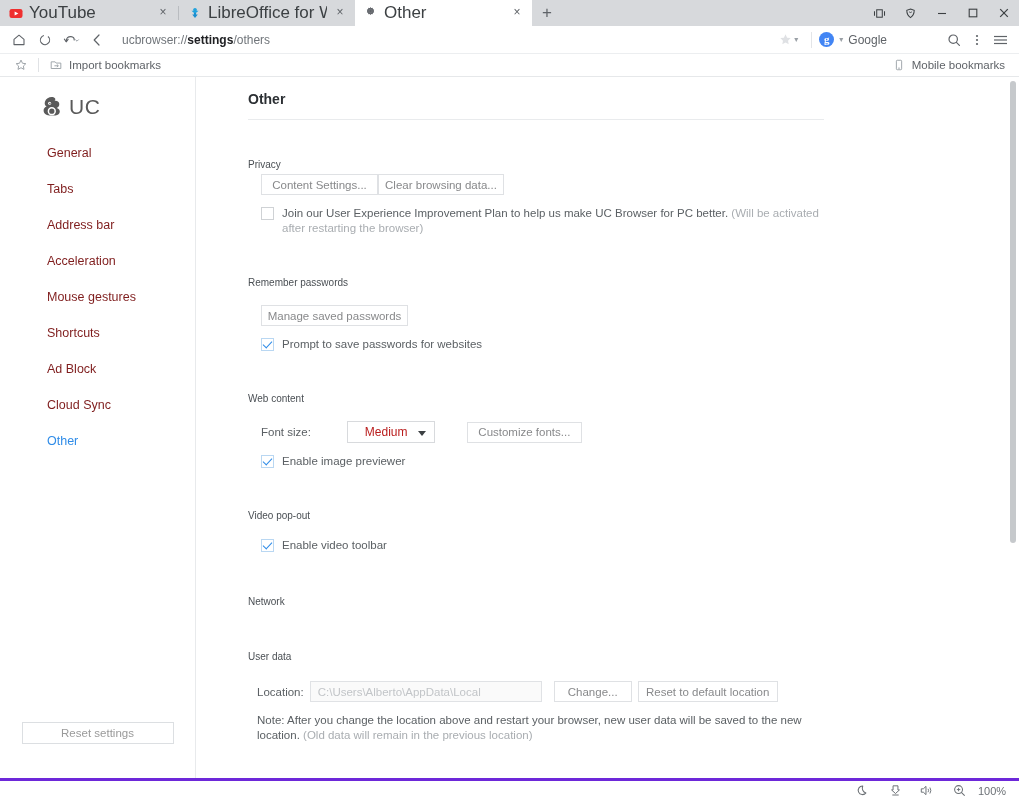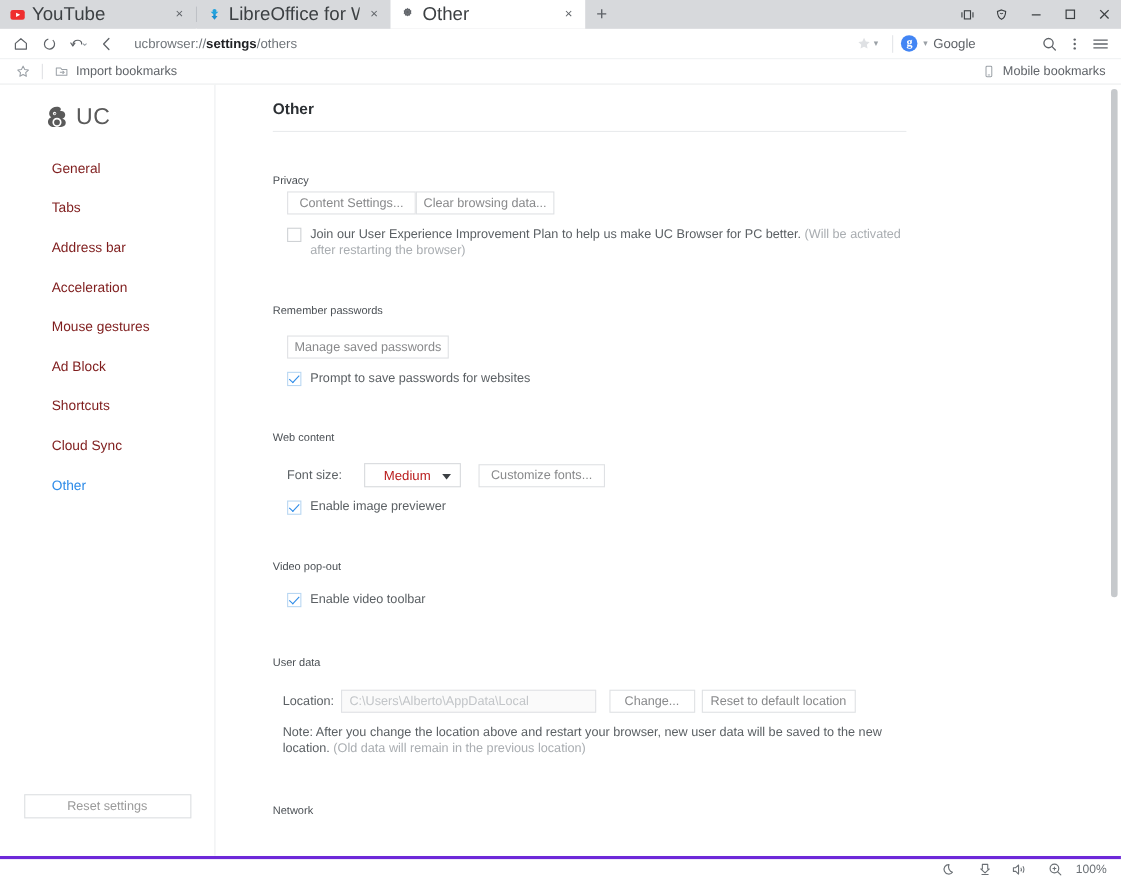--- a/index.html
+++ b/index.html
@@ -366,24 +366,24 @@
         <div class="navitem">
             <span>Address bar</span>
           </div>
         <div class="navitem">
             <span>Acceleration</span>
           </div>
         <div class="navitem">
             <span>Mouse gestures</span>
           </div>
         <div class="navitem">
+            <span>Shortcuts</span>
+          </div>
+        <div class="navitem">
             <span>Ad Block</span>
-          </div>
-        <div class="navitem">
-            <span>Shortcuts</span>
           </div>
         <div class="navitem">
             <span>Cloud Sync</span>
           </div>
         <div class="navitem active">
 
           <span>Other</span>
         </div>
       </div>
 
@@ -416,21 +416,21 @@
             <div class="btn" style="width:147px">Manage saved passwords</div>
           </div>
           <div class="chkrow" style="margin-top:11px; padding-left:13px">
             <span class="chk checked"></span>
             <span class="chklabel">Prompt to save passwords for websites</span>
           </div>
         </div>
 
         <div class="section" style="margin-top:41px">
           <div class="sec-head">Web content</div>
-          <div class="row" style="margin-top:17px; gap:8px; padding-left:13px">
+          <div class="row" style="margin-top:17px; gap:24px; padding-left:13px">
             <span class="lbl">Font size:</span>
             <span class="select-wrap">
               <select class="fontsize">
                 <option selected="">Medium</option>
               </select>
             </span>
             <div class="btn" style="width:115px; margin-left:8px">Customize fonts...</div>
           </div>
           <div class="chkrow" style="margin-top:11px; padding-left:13px">
             <span class="chk checked"></span>
@@ -439,36 +439,36 @@
         </div>
 
         <div class="section" style="margin-top:41px">
           <div class="sec-head">Video pop-out</div>
           <div class="chkrow" style="margin-top:17px; padding-left:13px">
             <span class="chk checked"></span>
             <span class="chklabel">Enable video toolbar</span>
           </div>
         </div>
 
+        <div class="section" style="margin-top:43px">
+          <div class="sec-head">Network</div>
+
+        </div>
+
         <div class="section" style="margin-top:44px">
           <div class="sec-head">User data</div>
           <div class="row" style="margin-top:19px; gap:6px; padding-left:9px">
             <span class="lbl">Location:</span>
             <input class="loc-input" readonly="" value="C:\Users\Alberto\AppData\Local" style="">
             <div class="btn" style="width:78px; margin-left:6px">Change...</div>
             <div class="btn" style="width:140px">Reset to default location</div>
           </div>
           <div class="note" style="margin-top:11px; padding-left:9px"><span>Note: After you change the location above and restart your browser, new user data will be saved to the new location.</span> <span class="dim">(Old data will remain in the previous location)</span></div>
         </div>
 
-        <div class="section" style="margin-top:43px">
-          <div class="sec-head">Network</div>
-
-        </div>
-
       </div>
 
       <div class="scrolltrack">
         <div class="scrollbar"></div>
       </div>
     </div>
   </div>
 
   <div class="statusbar">
     <div class="sb-item">

